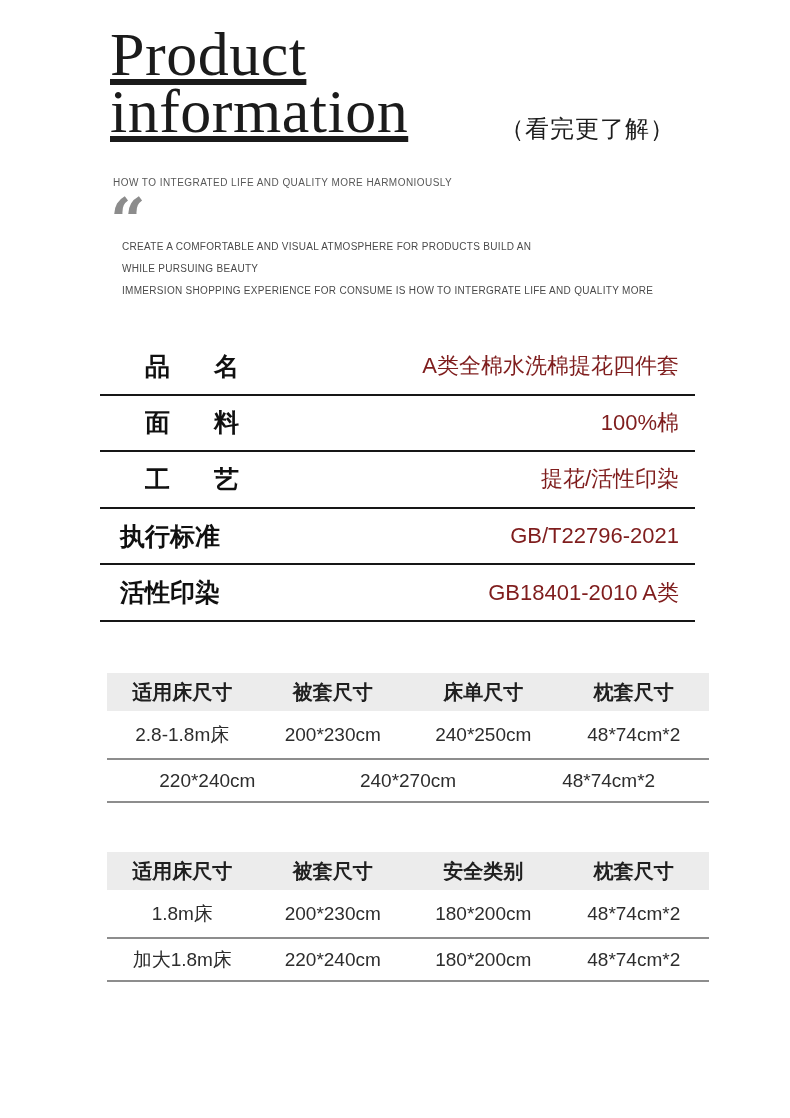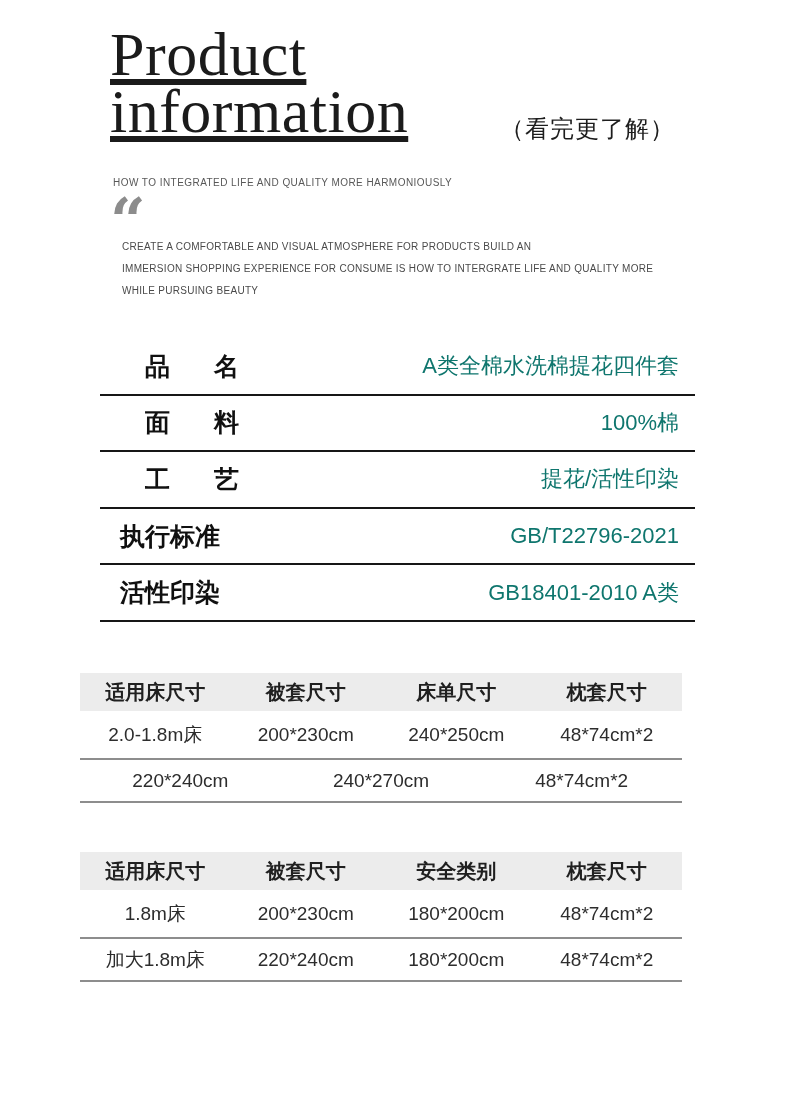--- a/index.html
+++ b/index.html
@@ -88,28 +88,28 @@
     white-space: nowrap;
   }
   .spec-label.spread {
     width: 94px;
     text-align: justify;
     text-align-last: justify;
     margin-left: 25px;
   }
   .spec-value {
     font-size: 22px;
-    color: #0f766e;
+    color: #7f1d1d;
     white-space: nowrap;
   }
 
   
   .size-table {
     position: absolute;
-    left: 80px;
+    left: 107px;
     width: 602px;
   }
   .size-table.first  { top: 673px; }
   .size-table.second { top: 852px; }
   .size-head {
     display: flex;
     align-items: center;
     height: 38px;
     background: #ececec;
   }
@@ -141,22 +141,22 @@
   <h1 class="title"><span>Product</span><br><span>information</span></h1>
 
   <div class="subtitle">（看完更了解）</div>
 
   <div class="eyebrow">HOW TO INTEGRATED LIFE AND QUALITY MORE HARMONIOUSLY</div>
 
   <div class="quote-mark">“</div>
 
   <div class="quote-text">
     <div>CREATE A COMFORTABLE AND VISUAL ATMOSPHERE FOR PRODUCTS BUILD AN</div>
+    <div>WHILE PURSUING BEAUTY</div>
     <div>IMMERSION SHOPPING EXPERIENCE FOR CONSUME IS HOW TO INTERGRATE LIFE AND QUALITY MORE</div>
-    <div>WHILE PURSUING BEAUTY</div>
   </div>
 
   <div class="spec-list">
     <div class="spec-row">
       <span class="spec-label spread">品名</span>
       <span class="spec-value">A类全棉水洗棉提花四件套</span>
     </div>
     <div class="spec-row">
       <span class="spec-label spread">面料</span>
       <span class="spec-value">100%棉</span>
@@ -176,21 +176,21 @@
   </div>
 
   <div class="size-table first">
     <div class="size-head">
       <span class="cell">适用床尺寸</span>
       <span class="cell">被套尺寸</span>
       <span class="cell">床单尺寸</span>
       <span class="cell">枕套尺寸</span>
     </div>
     <div class="size-row r1">
-      <span class="cell">2.0-1.8m床</span>
+      <span class="cell">2.8-1.8m床</span>
       <span class="cell">200*230cm</span>
       <span class="cell">240*250cm</span>
       <span class="cell">48*74cm*2</span>
     </div>
     <div class="size-row r2">
       <span class="cell">220*240cm</span>
       <span class="cell">240*270cm</span>
       <span class="cell">48*74cm*2</span>
     </div>
   </div>

